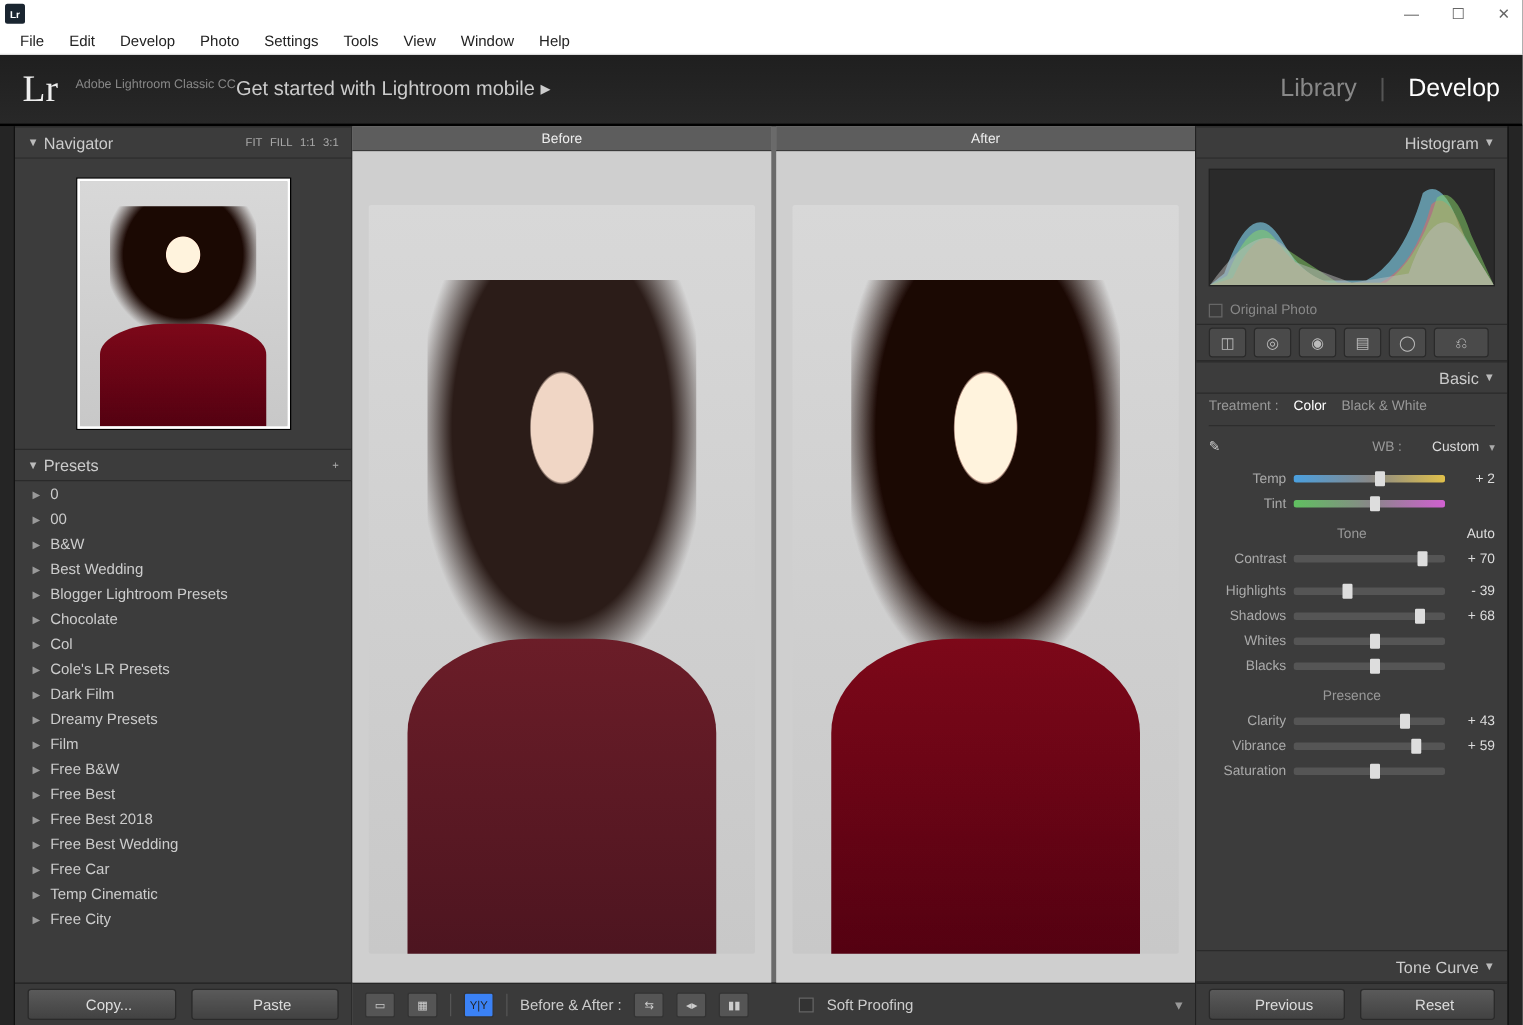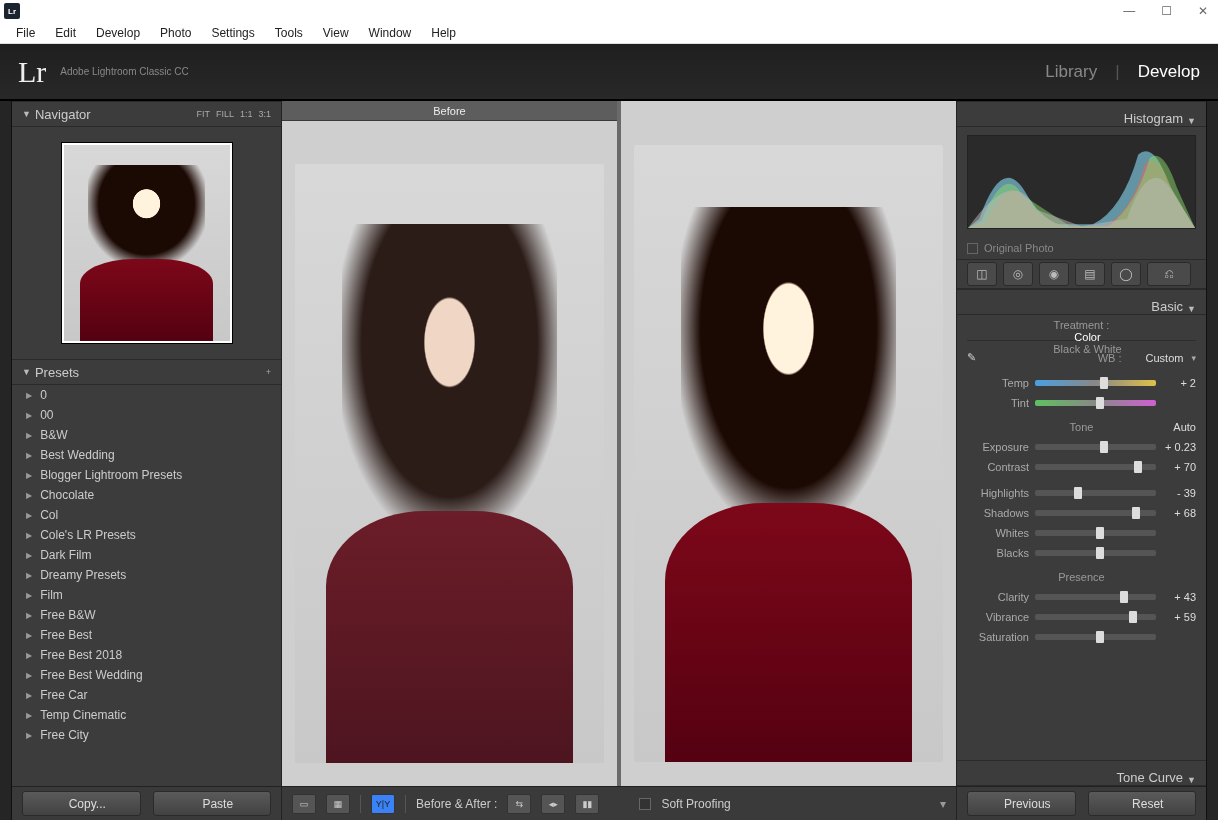--- a/index.html
+++ b/index.html
@@ -17,36 +17,36 @@
 
 
 .app { height: calc(820px - 44px); background: #111; display: flex; flex-direction: column; }
 
 
 .topband { height: 56px; background: linear-gradient(#1f1f1f,#282828); display: flex; align-items: center; padding: 0 18px; color: #bbb; border-bottom: 1px solid #000;}
 .topband .lr-logo { font-family: Georgia, serif; font-size: 30px; color: #eee; margin-right: 14px;}
 .topband .branding { display: flex; flex-direction: row; line-height: 1.2;}
 .topband .branding .sub { font-size: 10px; color: #888;}
 .topband .branding .main { font-size: 16px; color: #ccc;}
-.topband .modules { margin-left: auto; display: flex; gap: 18px; font-size: 17px;}
+.topband .modules { margin-left: auto; display: flex; gap: 18px; font-size: 20px;}
 .topband .modules .mod { color: #888; cursor: pointer;}
 .topband .modules .mod.active { color: #fff; font-weight: 500;}
 .topband .modules .sep { color: #555;}
 
 
 .cols { flex: 1; display: flex; min-height: 0; background: #2b2b2b; border-top: 1px solid #000;}
 .panel-left { width: 270px; background: #3c3c3c; border-right: 1px solid #222; display: flex; flex-direction: column;}
 .panel-right { width: 250px; background: #3c3c3c; border-left: 1px solid #222; display: flex; flex-direction: column; overflow: hidden;}
 .center { flex: 1; background: #6a6a6a; display: flex; flex-direction: column; position: relative;}
 
 
 .phdr { height: 26px; display: flex; align-items: center; padding: 0 10px; font-size: 13px; color: #ccc; background: #3c3c3c; border-bottom: 1px solid #2a2a2a; border-top: 1px solid #2a2a2a;}
 .phdr .tri { font-size: 9px; margin-right: 4px; color: #bbb;}
 .phdr .rt { margin-left: auto; font-size: 9px; color: #aaa; display: flex; gap: 6px;}
-.phdr.right { justify-content: flex-end; align-items: flex-end;}
+.phdr.right { justify-content: flex-end;}
 .phdr.right .tri { margin-left: 4px; margin-right: 0;}
 
 
 .nav-img { padding: 16px; background: #3c3c3c; display: flex; justify-content: center;}
 .nav-img .thumb { width: 170px; height: 200px; background: #c8c8c8; border: 2px solid #fff; box-shadow: 0 0 0 1px #000; position: relative; overflow:hidden;}
 
 
 .preset-list { flex: 1; overflow: auto; }
 .preset-list .item { display: flex; align-items: center; padding: 3px 14px; font-size: 12px; color: #ccc; cursor: pointer;}
 .preset-list .item .arr { font-size: 8px; color: #999; margin-right: 8px;}
@@ -85,21 +85,21 @@
 .tool-row .tbtn.wide{width:44px;}
 
 
 .basic { flex:1; overflow:auto; padding: 4px 10px 8px; color: #ccc; font-size:11px;}
 .basic .row{ display:flex; align-items:center; height:20px; gap:6px;justify-content:space-between;}
 .basic .lbl{ width:62px; text-align:right; color:#aaa; font-size:11px;}
 .basic .sld{ flex:1; height:6px; background:#555; border-radius:2px; position:relative;}
 .basic .sld .knob{ position:absolute; top:-3px; width:8px; height:12px; background:#ddd; border-radius:1px;}
 .basic .val{ width:34px; text-align:right; color:#ddd; font-size:11px;}
 .basic .sect{ margin: 8px 0 4px; text-align:center; color:#999; position:relative;}
-.basic .treatment{ display:flex; align-items:center; height:22px; font-size:11px; color:#999; border-bottom:1px solid #2d2d2d; margin-bottom:6px;flex-direction:column;}
+.basic .treatment{ display:flex; align-items:flex-start; height:22px; font-size:11px; color:#999; border-bottom:1px solid #2d2d2d; margin-bottom:6px;}
 .basic .treatment .opt{ margin-left:12px; cursor:pointer;}
 .basic .treatment .opt.active{ color:#fff;}
 .basic .wbrow{ display:flex; align-items:center; height:22px; gap:8px; margin-bottom:4px;}
 .basic .wbrow .eyedrop{width:14px;height:14px; color:#ccc;}
 .basic .wbrow .wblabel{color:#999; margin-left:auto; margin-right:16px;}
 .basic .wbrow .wbval{ color:#ddd;}
 .basic .auto{ position:absolute; right:0; top:0; color:#ddd; cursor:pointer;}
 .basic .sld.temp { background: linear-gradient(90deg,#4aa0e0,#888,#e0c04a);}
 .basic .sld.tint { background: linear-gradient(90deg,#60c060,#888,#d060d0);}
 
@@ -133,20 +133,21 @@
   <span>Window</span>
   <span>Help</span>
 </div>
 
 <div class="app">
 
   <div class="topband">
     <div class="lr-logo">Lr</div>
     <div class="branding">
       <span class="sub">Adobe Lightroom Classic CC</span>
+      <span class="main">Get started with Lightroom mobile  ▸</span>
     </div>
     <div class="modules">
       <span class="mod">Library</span>
       <span class="sep">|</span>
       <span class="mod active">Develop</span>
     </div>
   </div>
 
   <div class="cols">
     <div class="edge l"></div>
@@ -262,20 +263,21 @@
         <div class="view">
           <div class="lbl">Before</div>
           <div class="img">
               <div class="portrait">
                 <div class="hair"></div>
                 <div class="body"></div>
               </div>
             </div>
         </div>
         <div class="view">
+          <div class="lbl">After</div>
           <div class="img">
               <div class="portrait after">
                 <div class="hair"></div>
                 <div class="body"></div>
               </div>
             </div>
         </div>
       </div>
       <div class="ctool">
         <span class="btn">▭</span>
@@ -348,27 +350,20 @@
             </div>
             <div class="row">
               <span class="lbl">Tint</span>
               <span class="sld tint">
                 <span class="knob" style="left:50%"></span>
               </span>
               <span class="val"></span>
             </div>
             <div class="sect"><span>Tone</span><span class="auto">Auto</span></div>
             <div class="row">
-              <span class="lbl">Exposure</span>
-              <span class="sld ">
-                <span class="knob" style="left:54%"></span>
-              </span>
-              <span class="val">+ 0.23</span>
-            </div>
-            <div class="row">
               <span class="lbl">Contrast</span>
               <span class="sld ">
                 <span class="knob" style="left:82%"></span>
               </span>
               <span class="val">+ 70</span>
             </div>
             <div style="height: 6px;"></div>
             <div class="row">
               <span class="lbl">Highlights</span>
               <span class="sld ">

